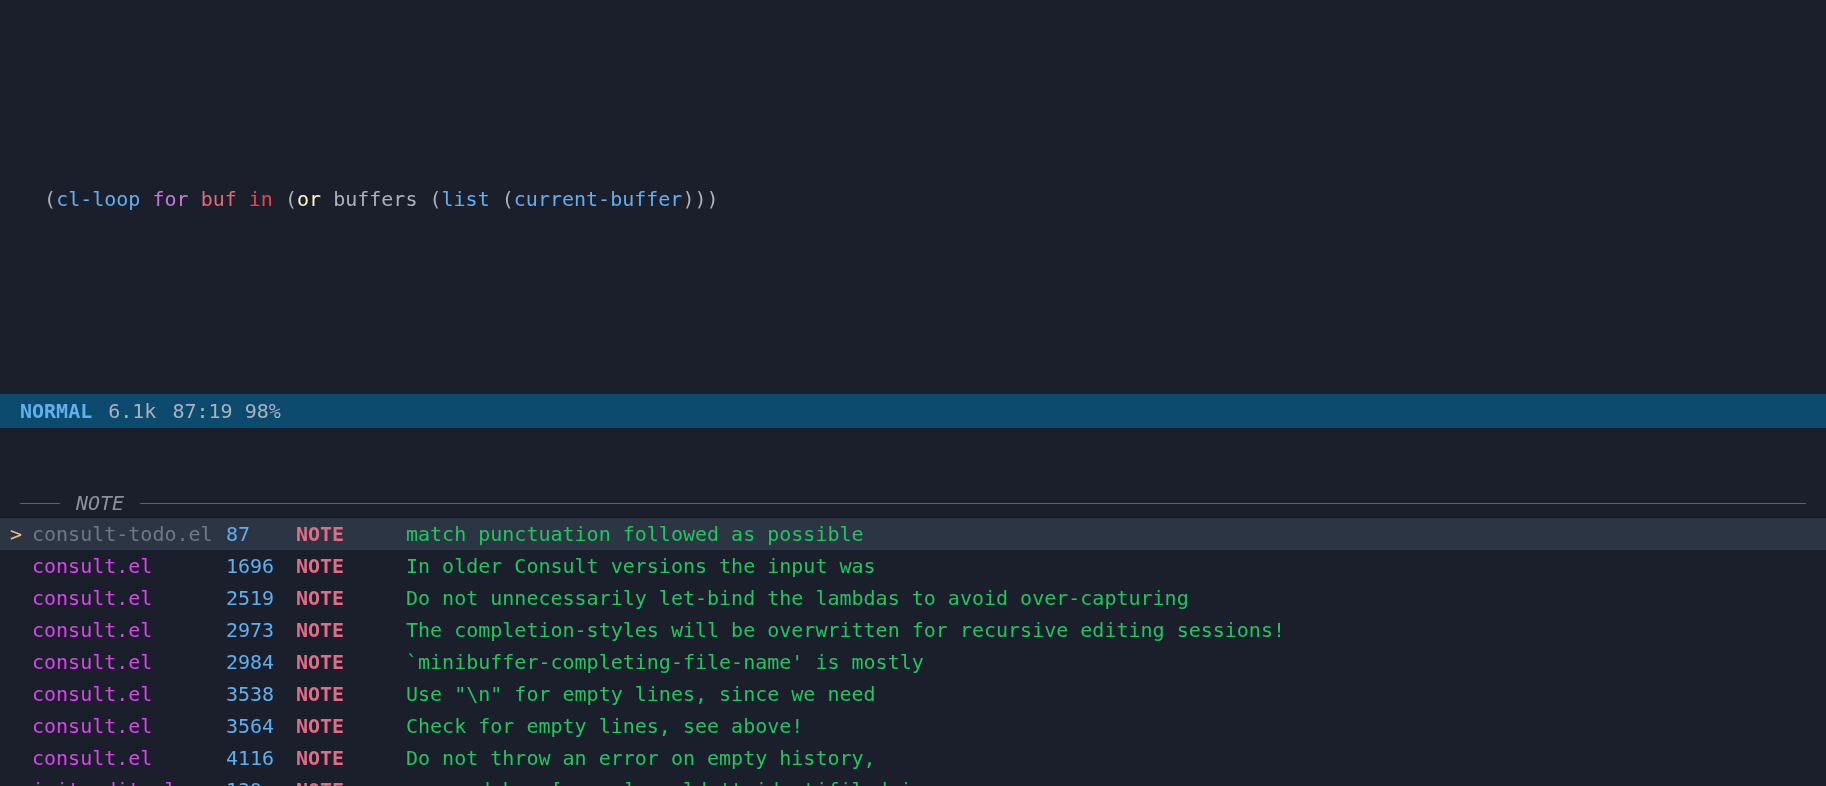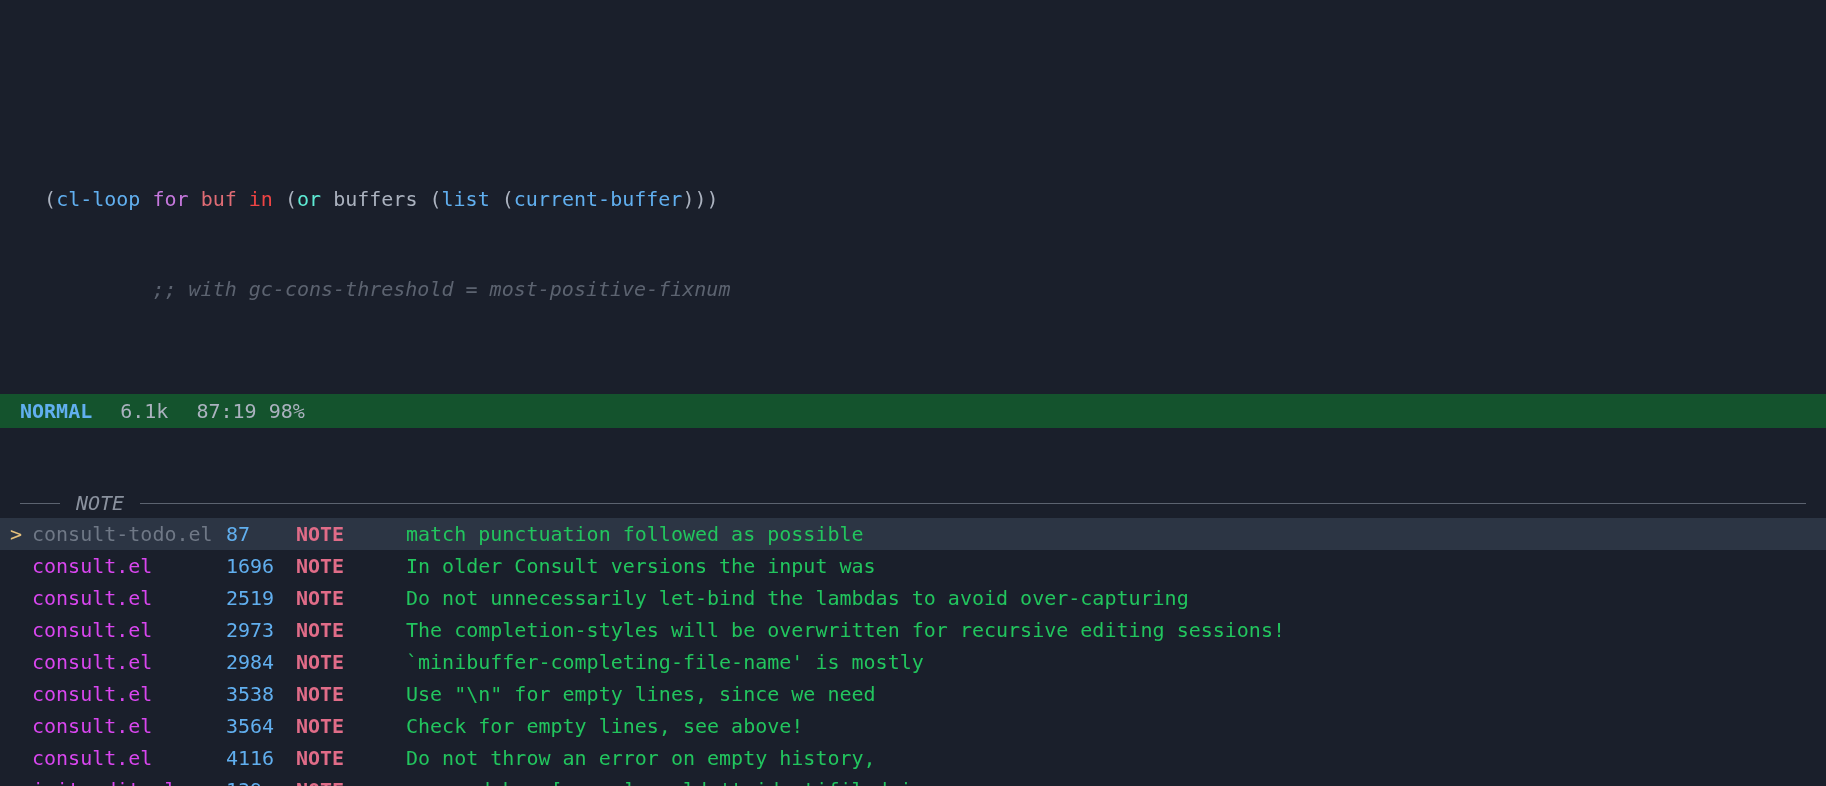--- a/index.html
+++ b/index.html
@@ -18,32 +18,32 @@
     padding: 4px 20px 0 20px;
   }
   .code-line {
     display: flex;
   }
   .paren { color: #abb2bf; }
   .cl-loop { color: #61afef; }
   .for-kw { color: #c678dd; }
   .buf { color: #e06c75; }
   .in-kw { color: #ef4444; }
-  .or-kw { color: #5eead4; }
+  .or-kw { color: #fef9c3; }
   .buffers { color: #abb2bf; }
   .list-fn { color: #61afef; }
   .current-buffer { color: #61afef; }
   .comment { color: #5c6370; font-style: italic; }
 
   .modeline {
-    background: #14532d;
+    background: #0c4a6e;
     padding: 2px 20px;
     display: flex;
     align-items: center;
-    gap: 12px;
+    gap: 0;
   }
   .mode-normal { color: #61afef; font-weight: bold; }
   .mode-size { color: #abb2bf; margin-left: 16px; }
   .mode-path { color: #61afef; margin-left: 16px; }
   .mode-file { color: #cdd3de; font-weight: 600; }
   .mode-pos { color: #abb2bf; margin-left: 16px; }
 
   .group-header {
     display: flex;
     align-items: center;
@@ -103,21 +103,21 @@
     flex: 1;
   }
 </style>
 </head>
 <body>
 
 
 
 <div class="code-area">
   <div class="code-line"><span class="paren">  (</span><span class="cl-loop">cl-loop</span><span> </span><span class="for-kw">for</span><span> </span><span class="buf">buf</span><span> </span><span class="in-kw">in</span><span> </span><span class="paren">(</span><span class="or-kw">or</span><span> </span><span class="buffers">buffers</span><span> </span><span class="paren">(</span><span class="list-fn">list</span><span> </span><span class="paren">(</span><span class="current-buffer">current-buffer</span><span class="paren">)))</span></div>
-  <div class="code-line"><span>           </span><span class="comment">;; with gc-cons-threshold = most-positive-fixnum</span></div>
+  <div class="code-line"><span>           </span></div>
 </div>
 
 <div class="modeline">
   <span class="mode-normal">NORMAL</span>
   <span class="mode-size">6.1k</span>
   <span class="mode-pos">87:19 98%</span>
 </div>
 
 <div id="results"><div class="group-header"><span class="group-line-left"></span><span class="group-title">NOTE</span><span class="group-line-right"></span></div><div class="result-row selected"><span class="marker">&gt;</span><span class="file sel">consult-todo.el</span><span class="lineno">87</span><span class="tag tag-note">NOTE</span><span class="desc">match punctuation followed as possible</span></div><div class="result-row"><span class="marker"> </span><span class="file">consult.el</span><span class="lineno">1696</span><span class="tag tag-note">NOTE</span><span class="desc">In older Consult versions the input was</span></div><div class="result-row"><span class="marker"> </span><span class="file">consult.el</span><span class="lineno">2519</span><span class="tag tag-note">NOTE</span><span class="desc">Do not unnecessarily let-bind the lambdas to avoid over-capturing</span></div><div class="result-row"><span class="marker"> </span><span class="file">consult.el</span><span class="lineno">2973</span><span class="tag tag-note">NOTE</span><span class="desc">The completion-styles will be overwritten for recursive editing sessions!</span></div><div class="result-row"><span class="marker"> </span><span class="file">consult.el</span><span class="lineno">2984</span><span class="tag tag-note">NOTE</span><span class="desc">`minibuffer-completing-file-name' is mostly</span></div><div class="result-row"><span class="marker"> </span><span class="file">consult.el</span><span class="lineno">3538</span><span class="tag tag-note">NOTE</span><span class="desc">Use "\n" for empty lines, since we need</span></div><div class="result-row"><span class="marker"> </span><span class="file">consult.el</span><span class="lineno">3564</span><span class="tag tag-note">NOTE</span><span class="desc">Check for empty lines, see above!</span></div><div class="result-row"><span class="marker"> </span><span class="file">consult.el</span><span class="lineno">4116</span><span class="tag tag-note">NOTE</span><span class="desc">Do not throw an error on empty history,</span></div><div class="result-row"><span class="marker"> </span><span class="file">init-edit.el</span><span class="lineno">139</span><span class="tag tag-note">NOTE</span><span class="desc">command-key [super] couldn't identifiled in emacs -nw</span></div></div>
 

